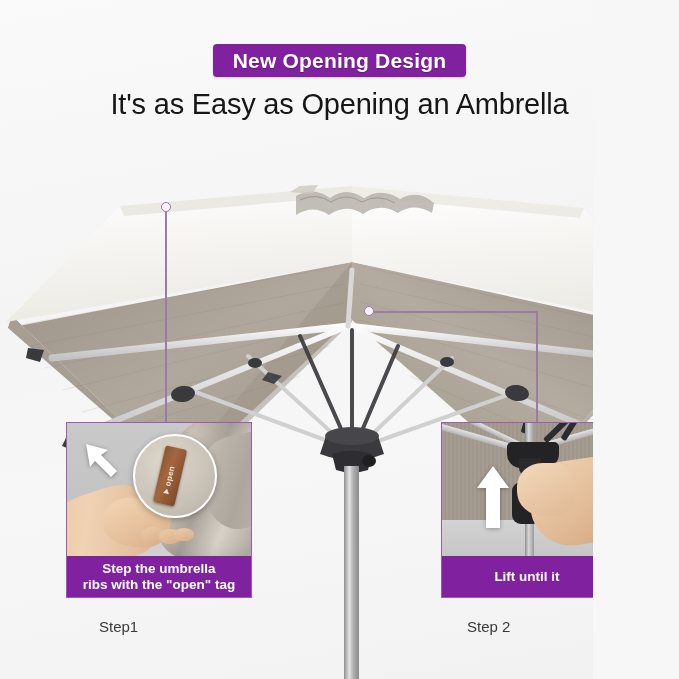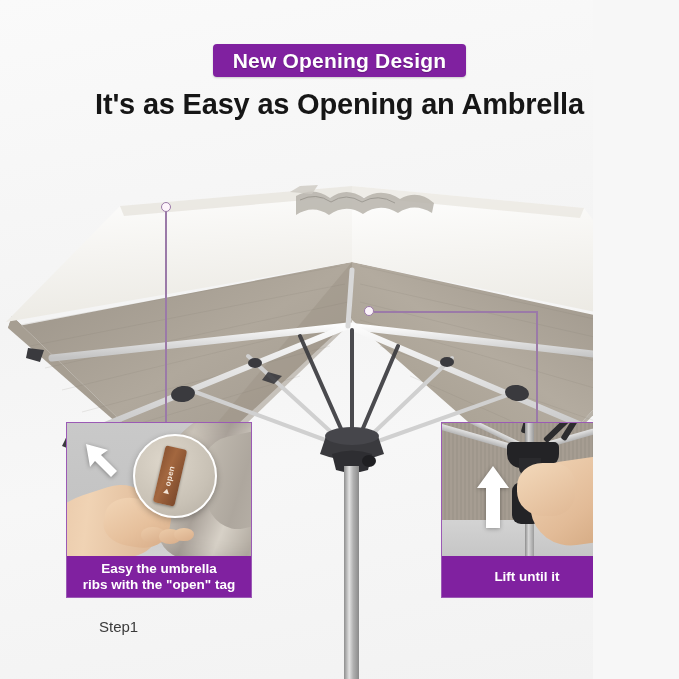--- a/index.html
+++ b/index.html
@@ -20,21 +20,21 @@
     background:#8021a0;border-radius:4px;
     display:flex;align-items:center;justify-content:center;
     box-shadow:0 1px 2px rgba(0,0,0,.18);
   }
   .badge span{
     color:#fff;font-size:21px;font-weight:bold;letter-spacing:.2px;
     text-shadow:0 1px 1px rgba(0,0,0,.25);
   }
   .headline{
     position:absolute;left:0;top:88px;width:679px;text-align:center;
-    font-size:29px;font-weight:bold;color:#161616;letter-spacing:-.2px;
+    font-size:29px;font-weight:normal;color:#161616;letter-spacing:-.2px;
   }
 
   
   .photo{position:absolute;left:0;top:150px;width:679px;height:529px;}
 
   
   .conn{position:absolute;background:#9b7aa8;}
   .conn.v{width:1.5px;}
   .conn.h{height:1.5px;}
   .dot{
@@ -270,21 +270,21 @@
       </svg>
 
       <div class="mag">
         <div class="tag">
           <span class="ta"></span>
           <span class="t">open</span>
         </div>
       </div>
     </div>
     <div class="cap">
-      <span>Easy the umbrella</span>
+      <span>Step the umbrella</span>
       <span>ribs with the "open" tag</span>
     </div>
   </div>
 
   <div class="callout" style="left:441px;top:422px;width:172px;height:176px;">
     <div class="pic">
       <div class="r-bg"></div>
       <div class="r-wall"></div>
       <div class="r-floor"></div>
 
@@ -306,14 +306,15 @@
       <svg class="r-arrow" viewBox="0 0 34 62">
         <polygon points="17,0 33,22 24,22 24,62 10,62 10,22 1,22" fill="#ffffff"></polygon>
       </svg>
     </div>
     <div class="cap">
       <span>Lift until it</span>
     </div>
   </div>
 
   <div class="steplabel" style="left:99px;top:618px;">Step1</div>
+  <div class="steplabel" style="left:467px;top:618px;">Step 2</div>
 
 </div>
 
 </body></html>

